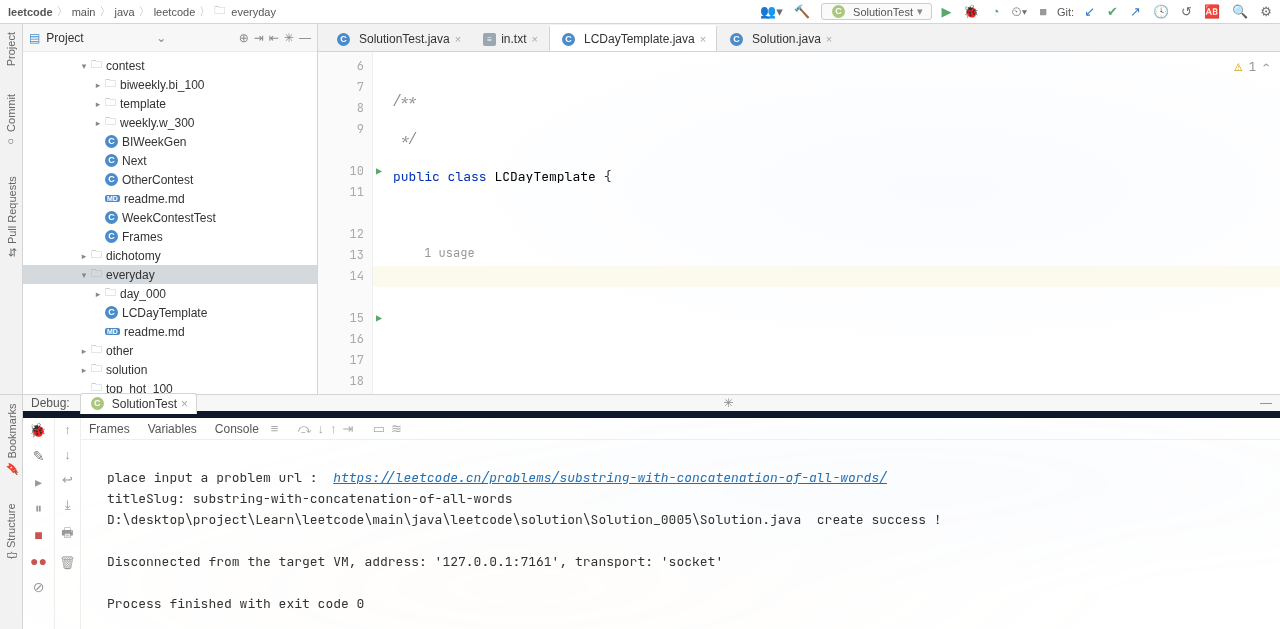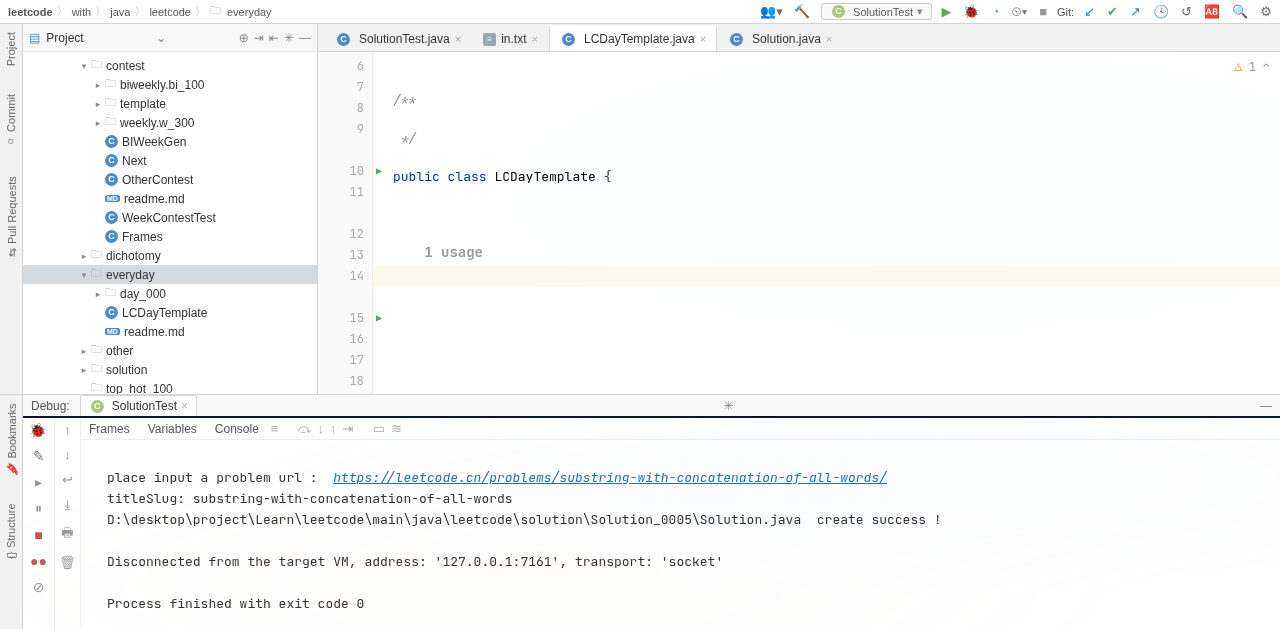--- a/index.html
+++ b/index.html
@@ -111,36 +111,36 @@
 .txt-icon { display: inline-block; width: 13px; height: 13px; background: #9aa7b0; color:#fff; font-size: 8px; line-height: 13px; text-align: center; border-radius: 2px;}
 
 .code-surface { flex: 1; display: flex; font-family: "JetBrains Mono","Consolas",monospace; font-size: 13px; position: relative; overflow: hidden;}
 .bg-image { position: absolute; inset: 0; opacity: 0.06; background: radial-gradient(ellipse at 65% 40%, #a0c4ff 0%, transparent 60%); pointer-events: none;}
 .gutter { width: 55px; background: #fafafa; text-align: right; padding: 4px 8px 0 0; color: #aaa; font-size: 12px; border-right: 1px solid #eee; position: relative;}
 .gline { height: 21px; line-height: 21px; position: relative;}
 .run-gutter { position: absolute; left: 58px; width: 14px; top: 4px;}
 .run-mark { height: 21px; line-height: 21px; color: #59a869; font-size: 10px;}
 .code-body { padding: 4px 0 0 20px; position: relative; flex: 1; white-space: pre; }
 .cline { height: 21px; line-height: 21px; }
-.inlay { color: #999; font-size: 14px; font-style: normal; font-weight: bold;}
+.inlay { color: #999; font-size: 12px; font-style: normal;}
 .kw { color: #0033b3; }
 .cmt { color: #8c8c8c; font-style: italic;}
 .doc-tag { color: #8c8c8c; font-style: italic; text-decoration: underline;}
 .cls { color: #000; }
 .addr { color: #999; font-size: 11px;}
 .hl-line {
   position: absolute; left: 0; right: 0; height: 21px;
   background: #fcfaed;
   pointer-events: none;
 }
 .reader-icon { position: absolute; right: 10px; top: 6px; color: #999; display: flex; align-items: center; gap: 6px;}
 .dp-header {
   position: absolute; left: 23px; right: 0;
   height: 24px; display:flex; align-items:center;
-  background: #f7f7f7; border-bottom: 2px solid #0f172a; border-top: 1px solid #d4d4d4;
+  background: #f7f7f7; border-bottom: 7px solid #0f172a; border-top: 1px solid #d4d4d4;
   padding: 0 8px; gap: 10px; font-size: 12px;
   top: 394px;
 }
 .dp-title { color: #555; }
 .dp-tab {
   display: flex; align-items: center; gap: 4px;
   padding: 3px 8px; background: #fff; border: 1px solid #d4d4d4;
   border-bottom: none; border-radius: 3px 3px 0 0;
 }
 .dp-gear { margin-left: auto; color: #888; cursor: pointer;}
@@ -178,21 +178,21 @@
 
 .bg-main-image { position: absolute; inset: 0; opacity: 0.035; background: radial-gradient(ellipse at 70% 30%, #88aadd 0%, transparent 55%),radial-gradient(ellipse at 40% 80%, #eeccaa 0%, transparent 60%); pointer-events: none;}
 
 </style>
 </head>
 <body>
 
 <div class="nav-bar">
   <span class="crumb" style="font-weight:bold">leetcode</span>
   <span class="sep">〉</span>
-  <span class="crumb">with</span>
+  <span class="crumb">main</span>
   <span class="sep">〉</span>
   <span class="crumb">java</span>
   <span class="sep">〉</span>
   <span class="crumb">leetcode</span>
   <span class="sep">〉</span>
   <span class="folder-icon">🗀</span>
   <span class="crumb">everyday</span>
 
   <div class="nav-right">
     <span class="icon-btn">👥▾</span>

